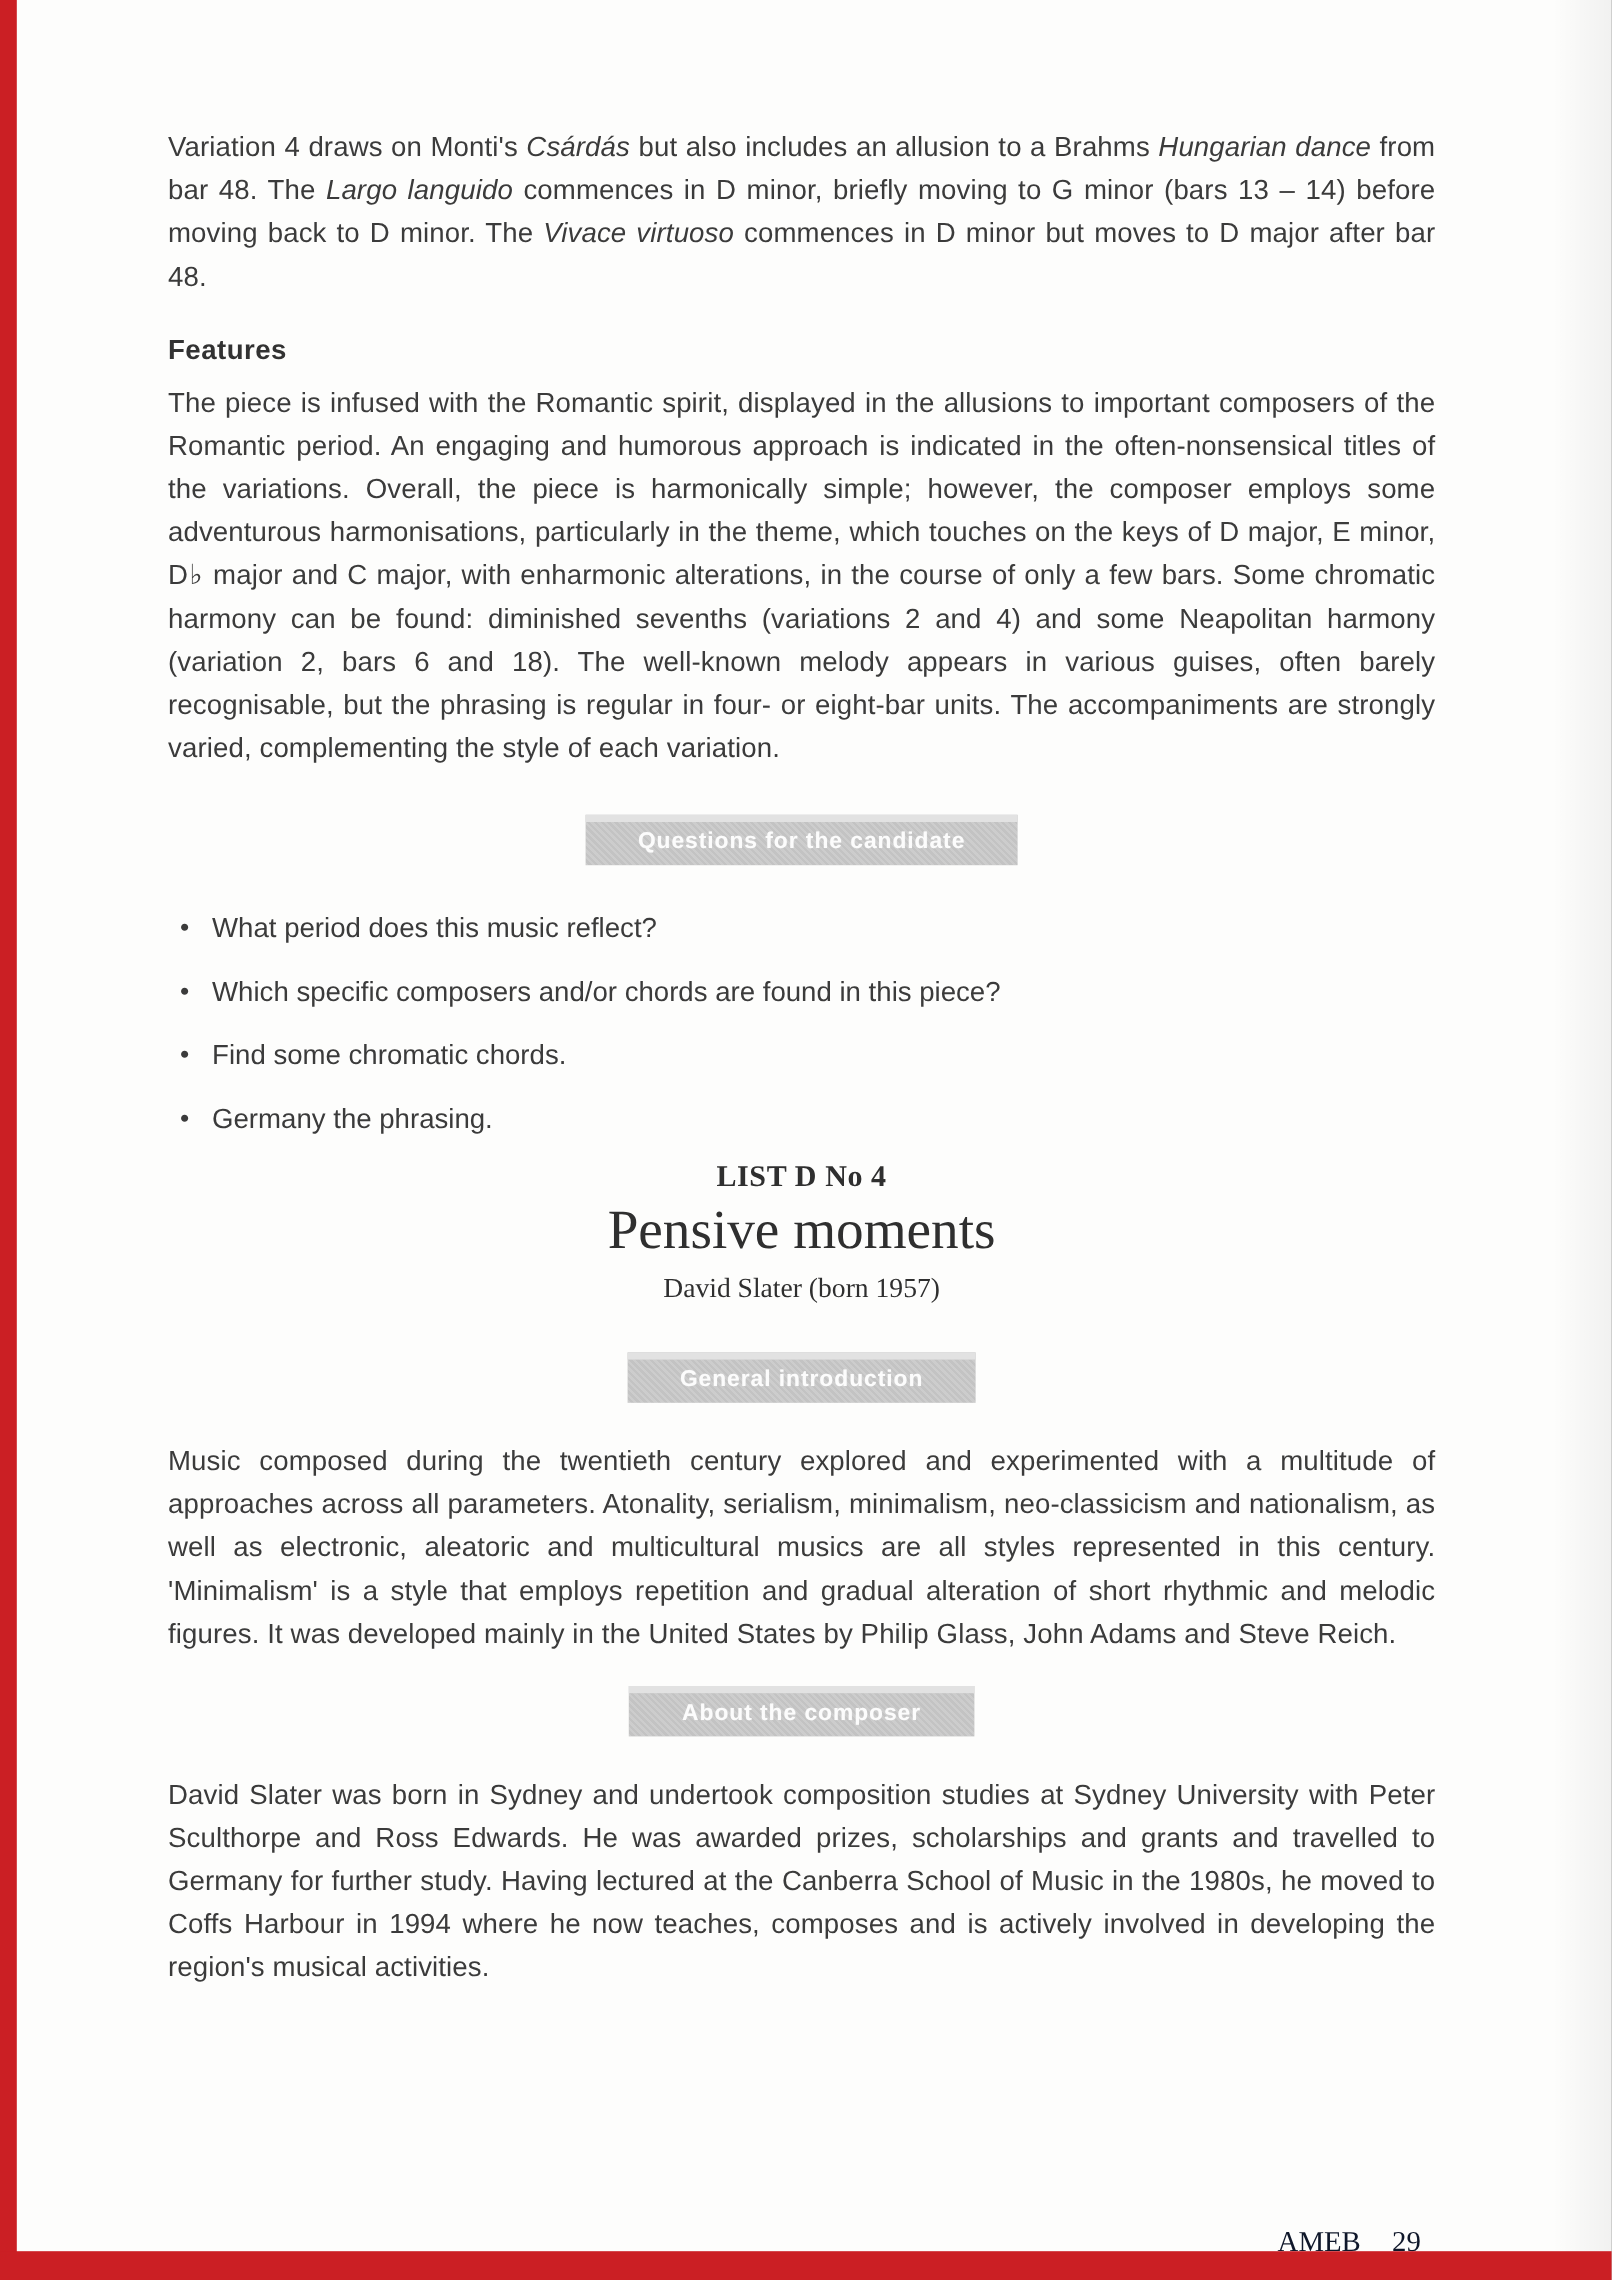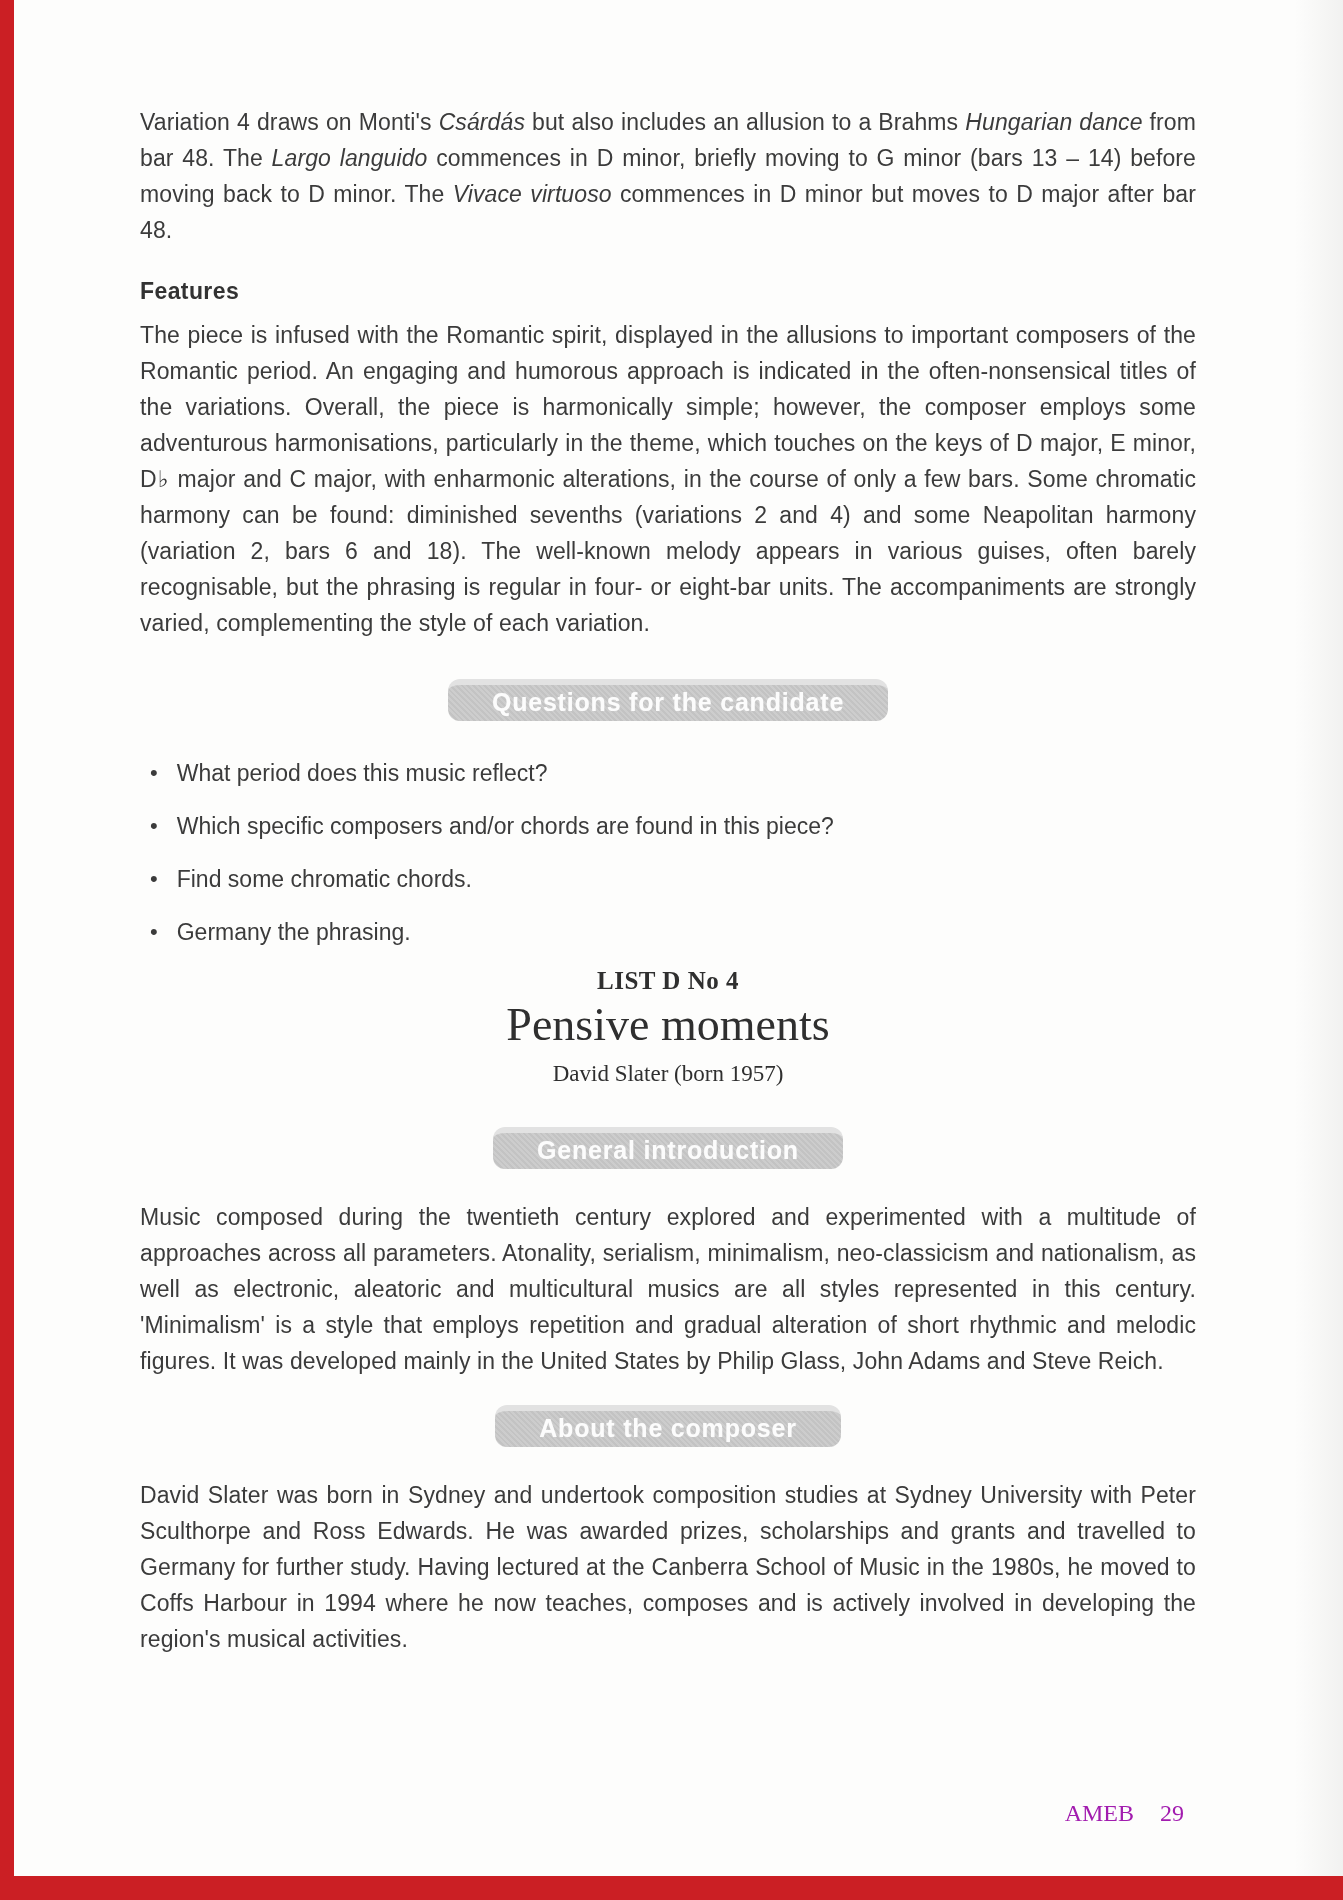--- a/index.html
+++ b/index.html
@@ -56,26 +56,25 @@
     letter-spacing: 0.4px;
   }
   .banner-row { text-align: center; }
   .banner {
     display: inline-block;
     background: #c3c3c3;
     background-image: repeating-linear-gradient(45deg, rgba(255,255,255,0.16) 0 2px, rgba(0,0,0,0.0) 2px 4px);
     border-top: 6px solid #e2e2e2;
     color: #fcfcfc;
     font-weight: bold;
-    font-size: 25px;
+    font-size: 19px;
     line-height: 30px;
     letter-spacing: 0.8px;
     padding: 2px 44px 4px 44px;
     text-shadow: 0 0 1px rgba(255,255,255,0.4);
-    border-radius: 12px;
   }
   .banner-questions { margin-top: 38px; }
   .banner-general   { margin-top: 40px; }
   .banner-about     { margin-top: 26px; }
   ul.question-list {
     margin: 34px 0 0 0;
     padding: 0;
     list-style: none;
   }
   ul.question-list li {
@@ -108,25 +107,25 @@
     margin-top: 4px;
     font-weight: 400;
   }
   .piece-composer {
     font-size: 23px;
     margin-top: 10px;
   }
   .para-after-banner { margin-top: 30px !important; }
   .footer {
     position: absolute;
-    top: 1800px;
+    top: 1856px;
     right: 170px;
     font-family: "Liberation Serif", serif;
     font-size: 24px;
-    color: #a21caf;
+    color: #0f172a;
     z-index: 2;
   }
   .footer .brand { margin-right: 26px; }
 </style>
 </head>
 <body>
 
 <div class="page">
 
   <div class="edge-left" style="background: rgb(203, 31, 36);"></div>

